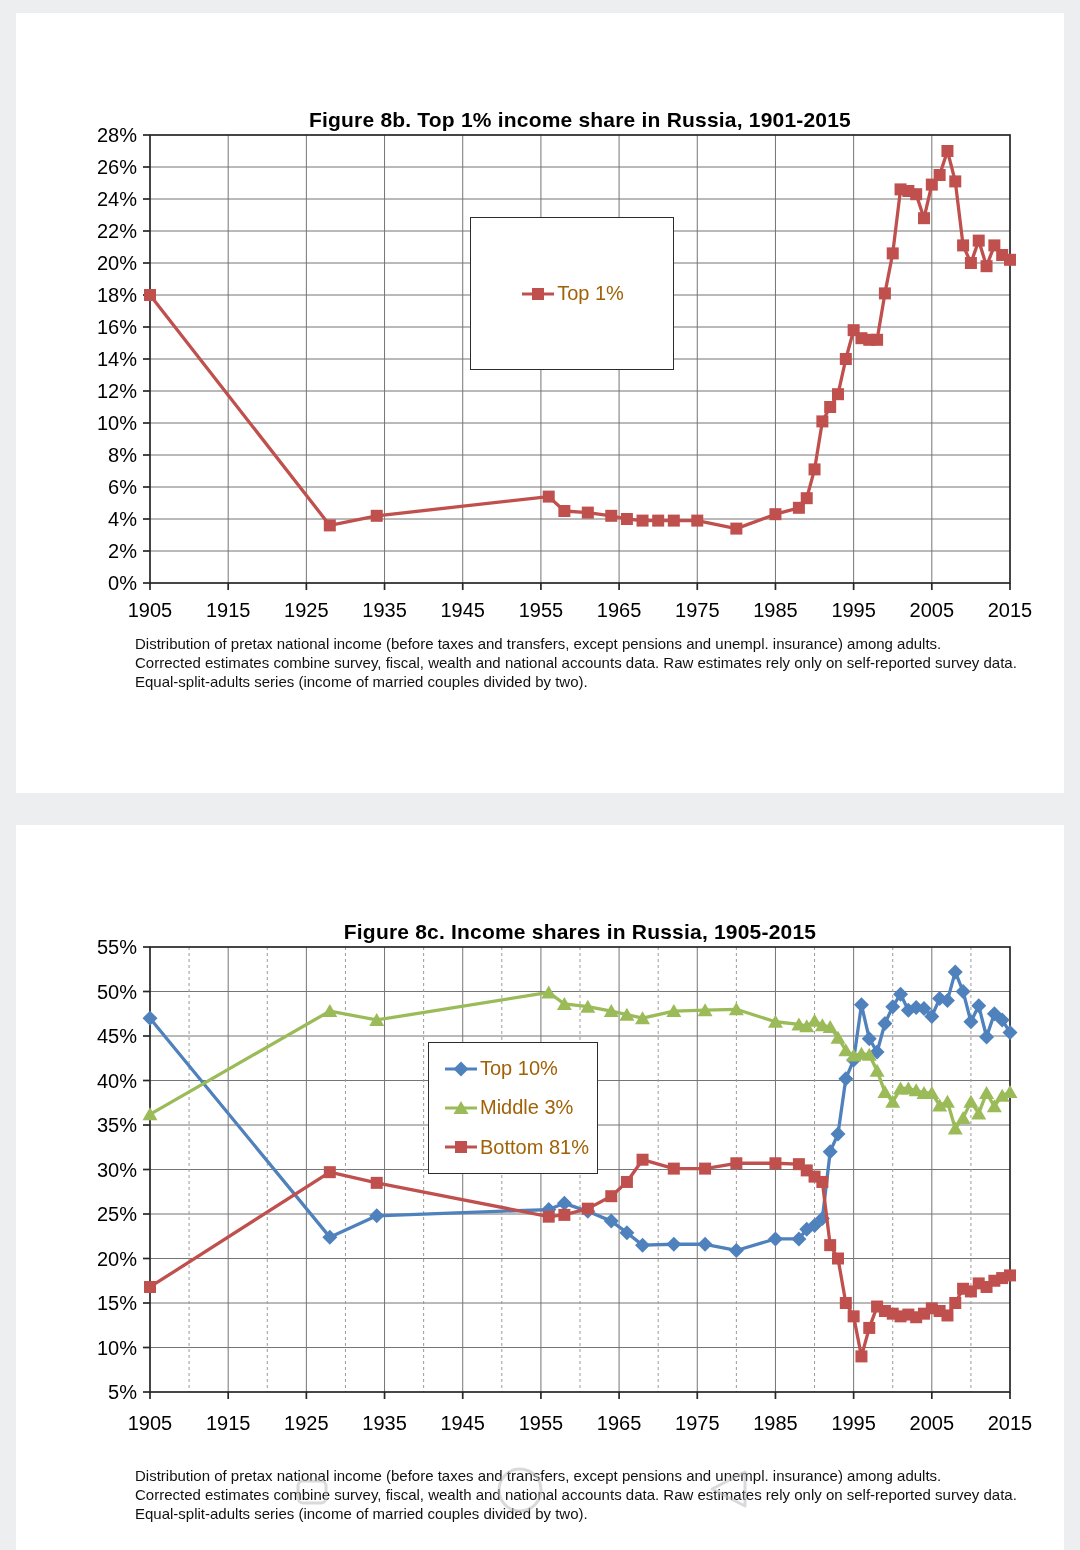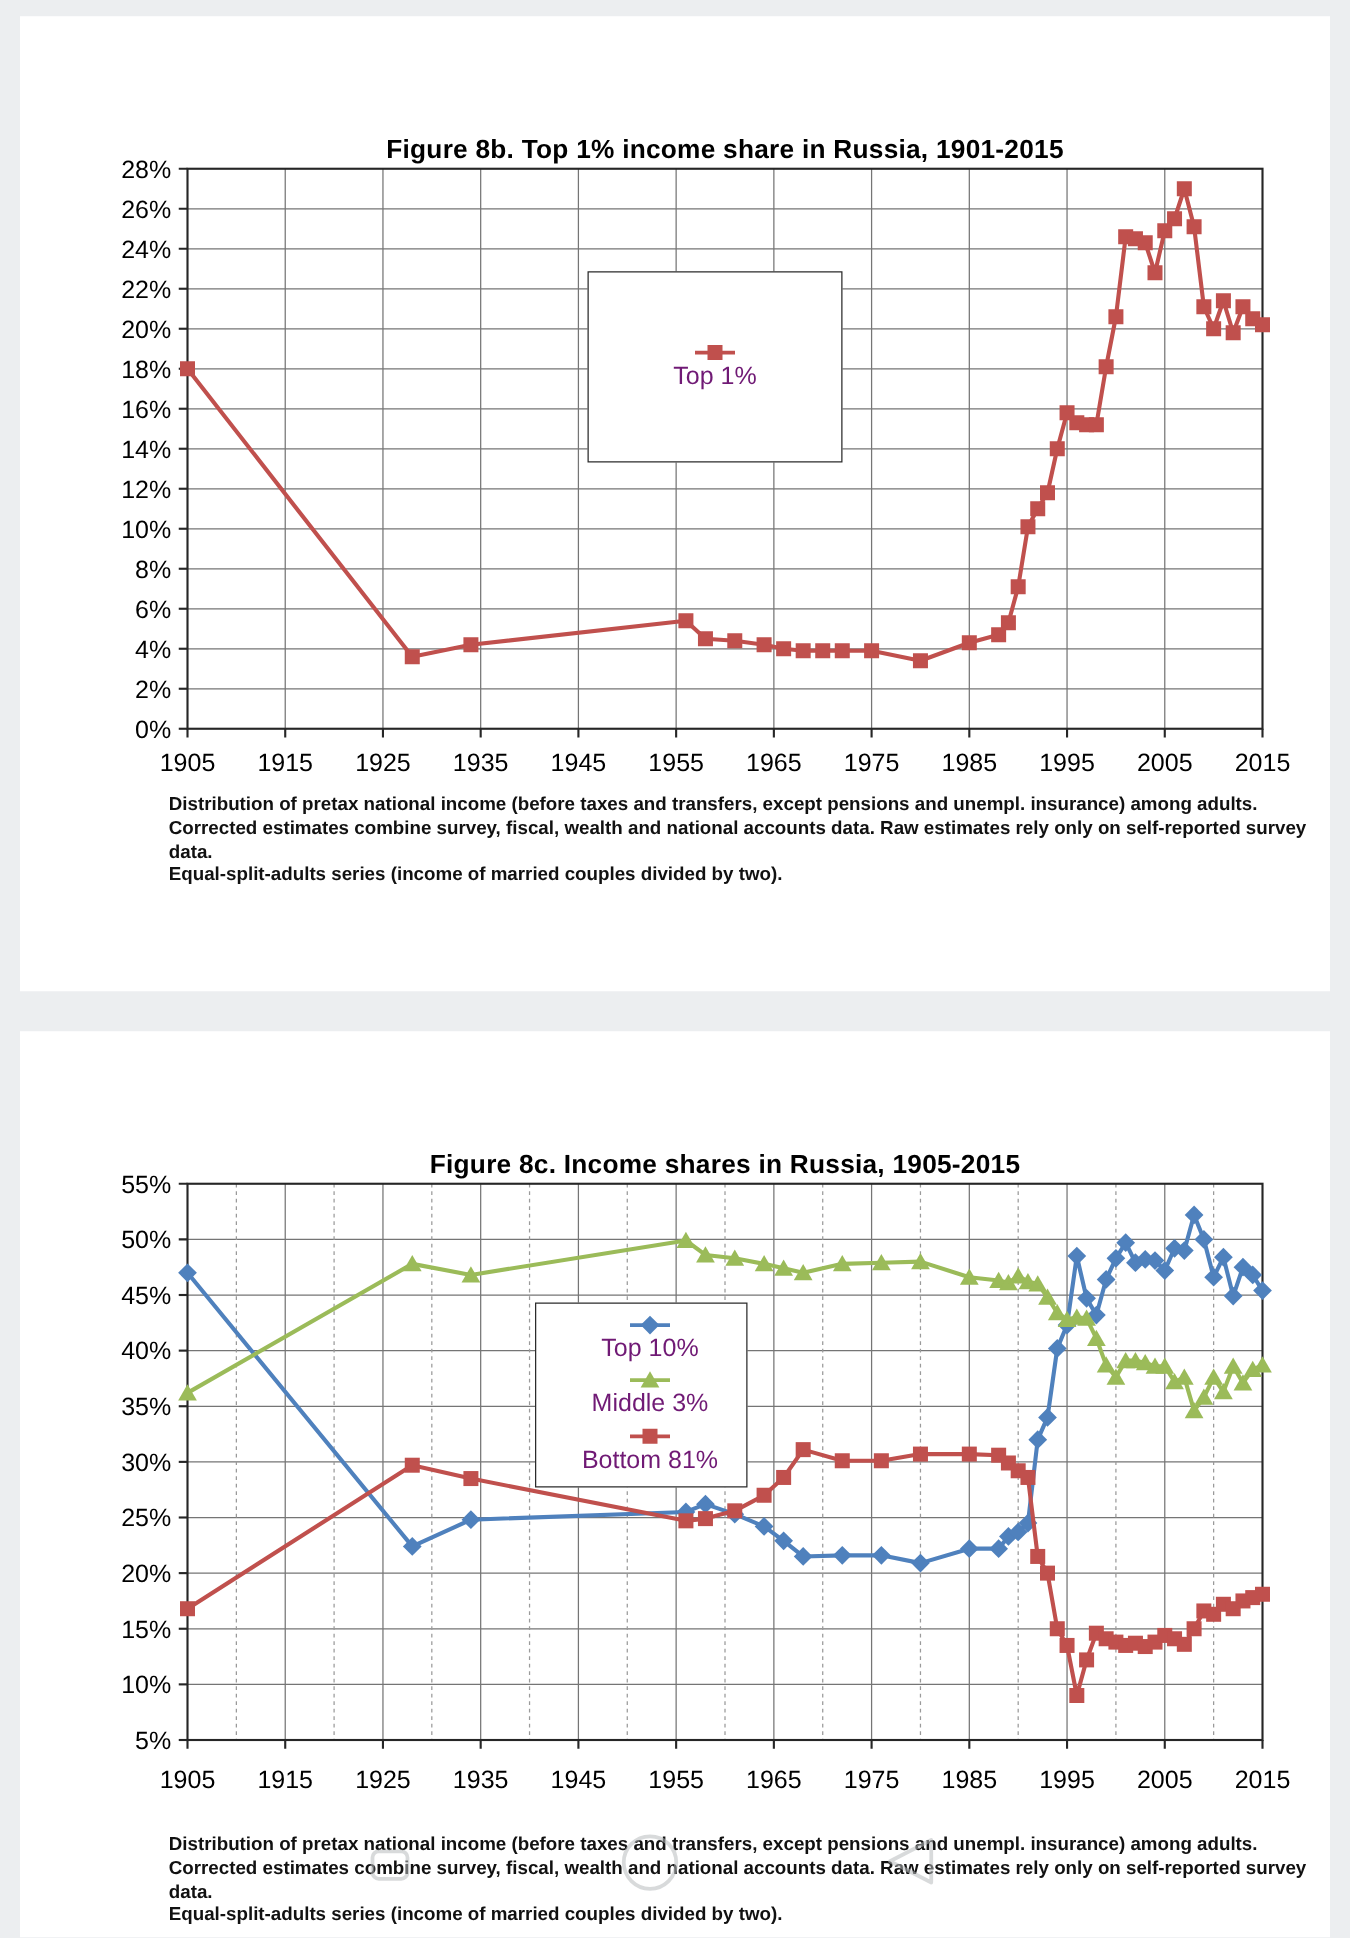--- a/index.html
+++ b/index.html
@@ -19,26 +19,26 @@
     top:95px;font-size:21px;font-weight:bold;color:#000;
     letter-spacing:0.2px;z-index:3;
   }
   svg.chart{position:absolute;left:0;top:0;z-index:2;}
   svg .tick{font-family:"Liberation Sans",sans-serif;font-size:20px;fill:#000;}
   .legend{
     position:absolute;background:#fff;border:1.4px solid #2b2b2b;z-index:4;
     display:flex;flex-direction:column;justify-content:center;
   }
   #legend-8b{left:454px;top:204px;width:202px;height:151px;align-items:center;}
-  #legend-8c{left:412px;top:217px;width:170px;height:148px;justify-content:space-around;padding:6px 0 6px 14px;box-sizing:border-box;}
-  .legend-entry{display:flex;align-items:center;font-size:20px;color:#701a75;white-space:nowrap;flex-direction:column;}
+  #legend-8c{left:412px;top:217px;width:170px;height:132px;justify-content:space-around;padding:6px 0 6px 14px;box-sizing:border-box;}
+  .legend-entry{display:flex;align-items:center;font-size:20px;color:#a16207;white-space:nowrap;}
   .legend-entry svg{margin-right:1px;flex:0 0 auto;}
   .footnote{
     position:absolute;left:119px;width:935px;z-index:3;
-    font-size:15px;line-height:18.8px;color:#111;font-weight:bold;
+    font-size:15px;line-height:18.8px;color:#111;
   }
   #footnote-8b{top:622px;}
   #footnote-8c{top:642px;}
   .watermarks{position:absolute;left:0;top:0;z-index:5;}
 </style>
 </head>
 <body>
 
 <div class="page" id="page1">
   <div class="chart-title">Figure 8b. Top 1% income share in Russia, 1901-2015</div>

